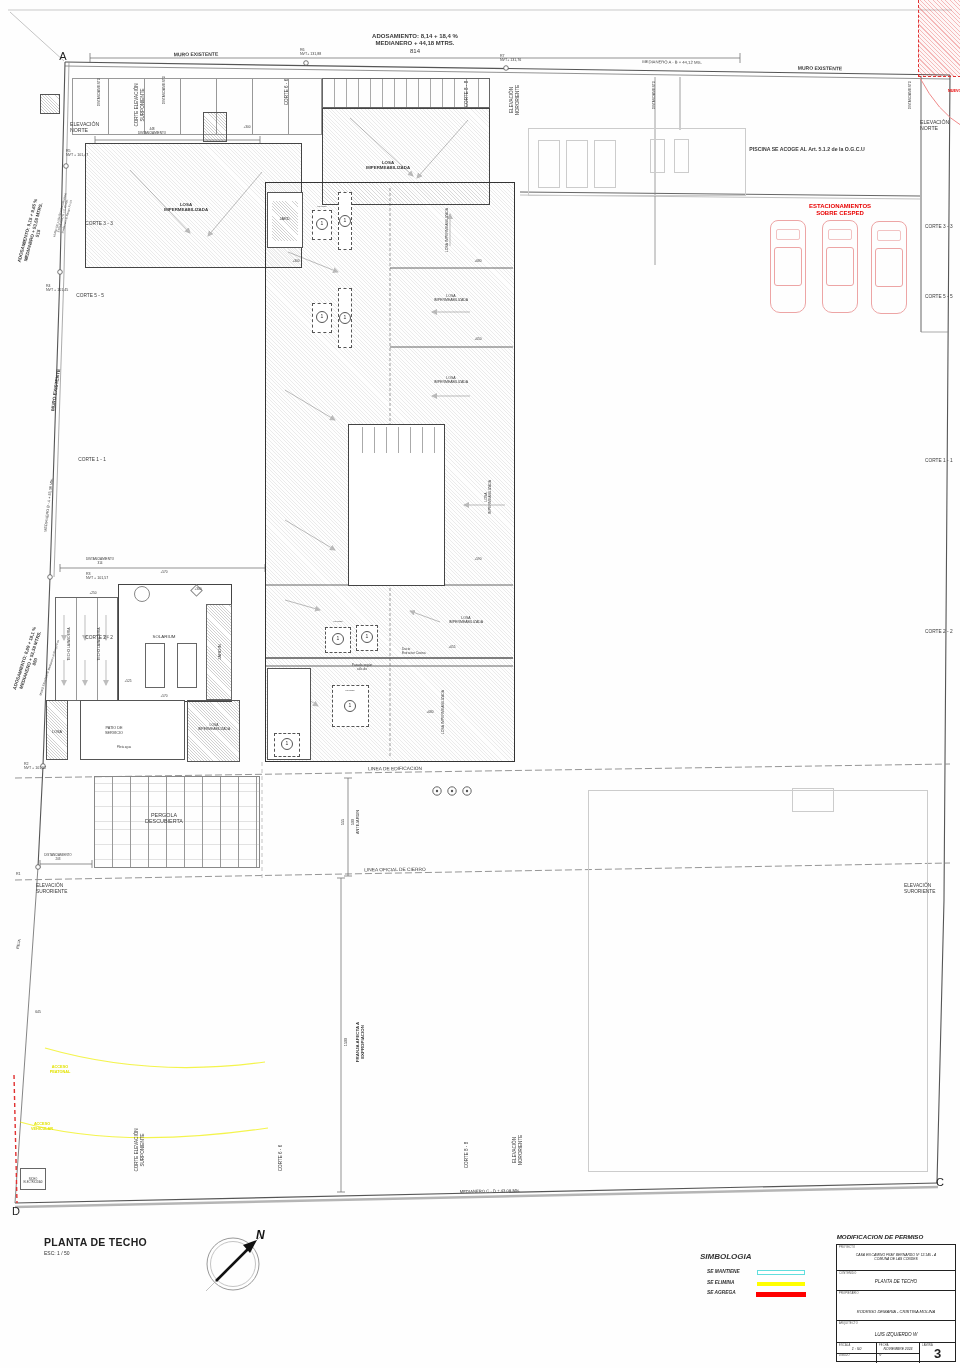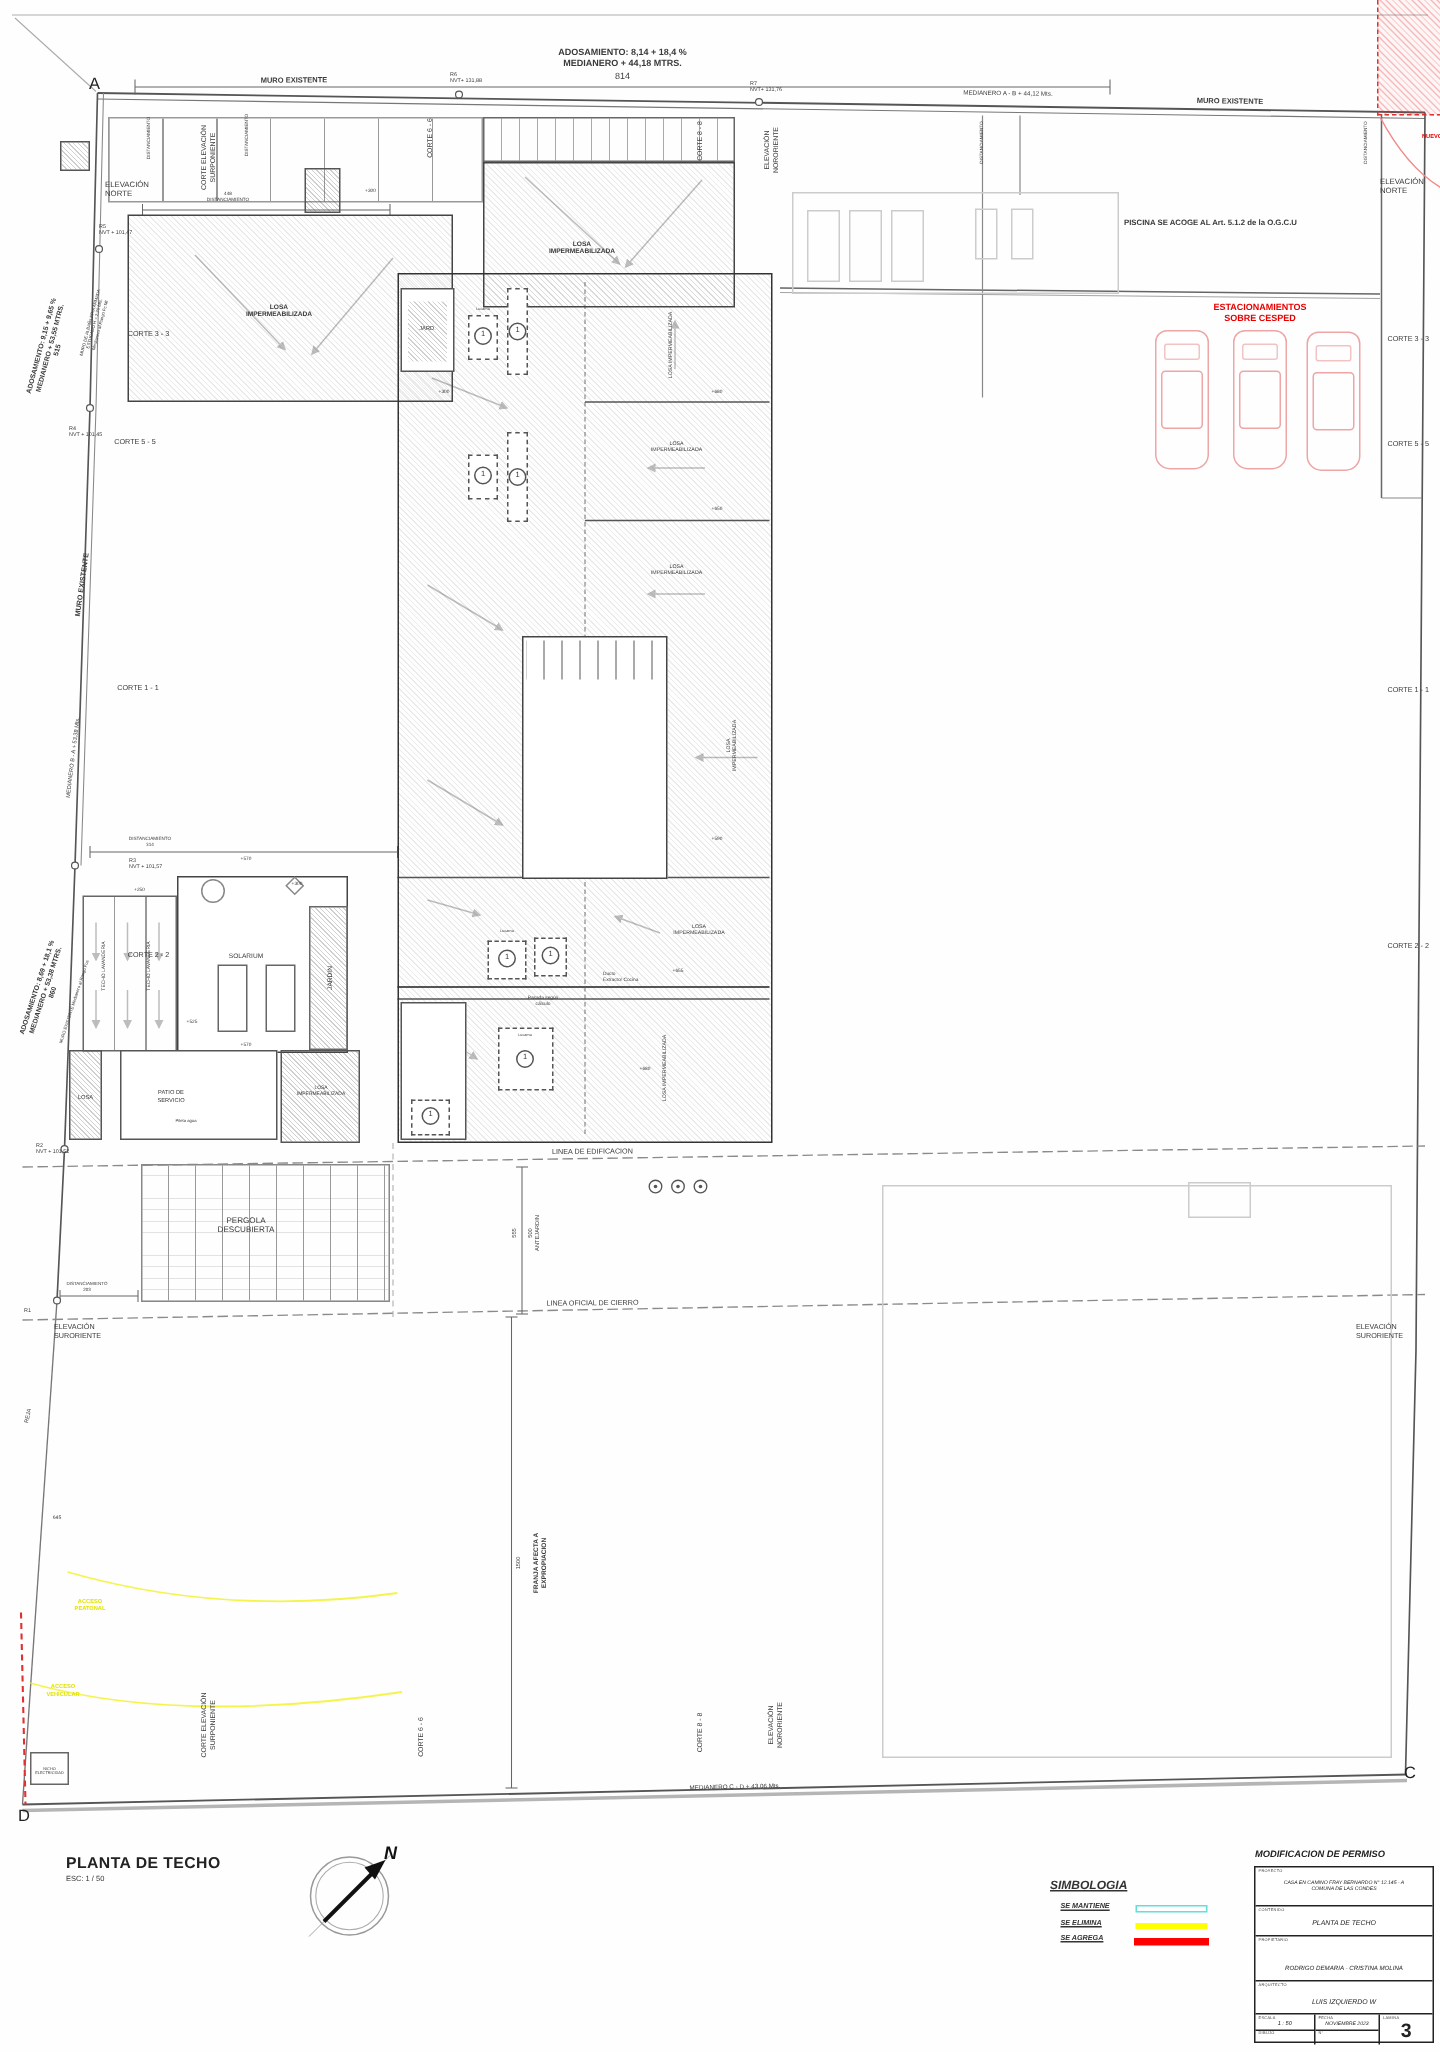--- a/index.html
+++ b/index.html
@@ -29,21 +29,21 @@
   .car:before{content:"";position:absolute;left:3px;right:3px;top:26px;height:37px;border:1px solid #eda5a5;border-radius:3px;}
   .car:after{content:"";position:absolute;left:5px;right:5px;top:8px;height:9px;border:1px solid #f2c3c3;border-radius:2px;}
   
   #tblock{position:absolute;left:836px;top:1244px;width:120px;height:118px;background:#fff;
           border:1.2px solid #222;box-sizing:border-box;font-style:italic;}
   .tb-row{position:absolute;left:0;right:0;border-bottom:0.8px solid #222;box-sizing:border-box;}
   .tb-lab{position:absolute;left:2px;top:1px;font-size:2.6px;font-style:normal;color:#444;letter-spacing:.2px;}
   .tb-val{position:absolute;left:2px;right:2px;text-align:center;color:#222;}
   .tb-cell{position:absolute;border-right:0.8px solid #222;box-sizing:border-box;height:100%;}
   
-  .lg-lab{position:absolute;font-size:4.8px;font-weight:bold;font-style:italic;color:#333;text-decoration:underline;}
+  .lg-lab{position:absolute;font-size:4.8px;font-weight:bold;font-style:italic;color:#333;}
   .lg-bar{position:absolute;width:48px;box-sizing:border-box;}
   #plan-title{position:absolute;left:44px;top:1236px;font-size:10.5px;font-weight:bold;color:#222;letter-spacing:.3px;}
   #plan-scale{position:absolute;left:44px;top:1250px;font-size:5px;color:#333;}
   #tb-header{position:absolute;left:800px;top:1233px;width:160px;text-align:center;font-size:6.2px;
              font-weight:bold;font-style:italic;color:#222;}
   .marker{position:absolute;font-size:11px;color:#222;transform:translate(-50%,-50%);}
   #compass-n{position:absolute;left:256px;top:1228px;font-size:12px;font-weight:bold;font-style:italic;color:#111;}
 </style>
 </head>
 <body>

